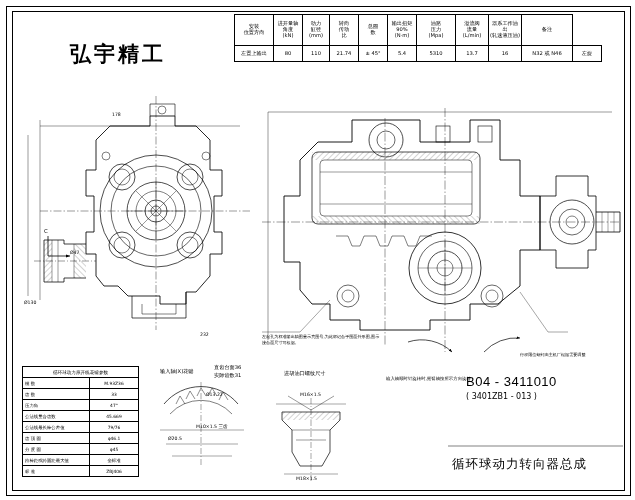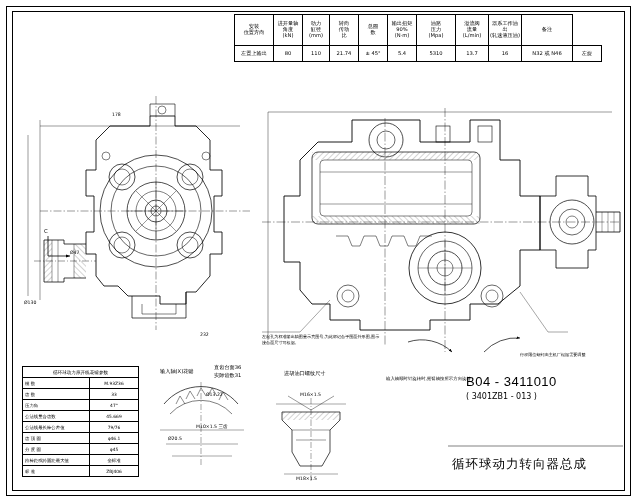--- a/index.html
+++ b/index.html
@@ -33,20 +33,21 @@
   .sec-title{position:absolute;font-size:5.2px;font-family:"DejaVu Sans",sans-serif;}
 </style>
 </head>
 <body>
 
 <div id="sheet">
 
   <div class="frame-outer"></div>
   <div class="frame-inner"></div>
 
+  <div class="brand">弘宇精工</div>
 
   <table class="spec">
     <thead>
       <tr>
         <td class="cellstack">
             <span>安装</span>
             <span>位置方向</span>
           </td>
         <td class="cellstack">
             <span>进开量轴</span>

